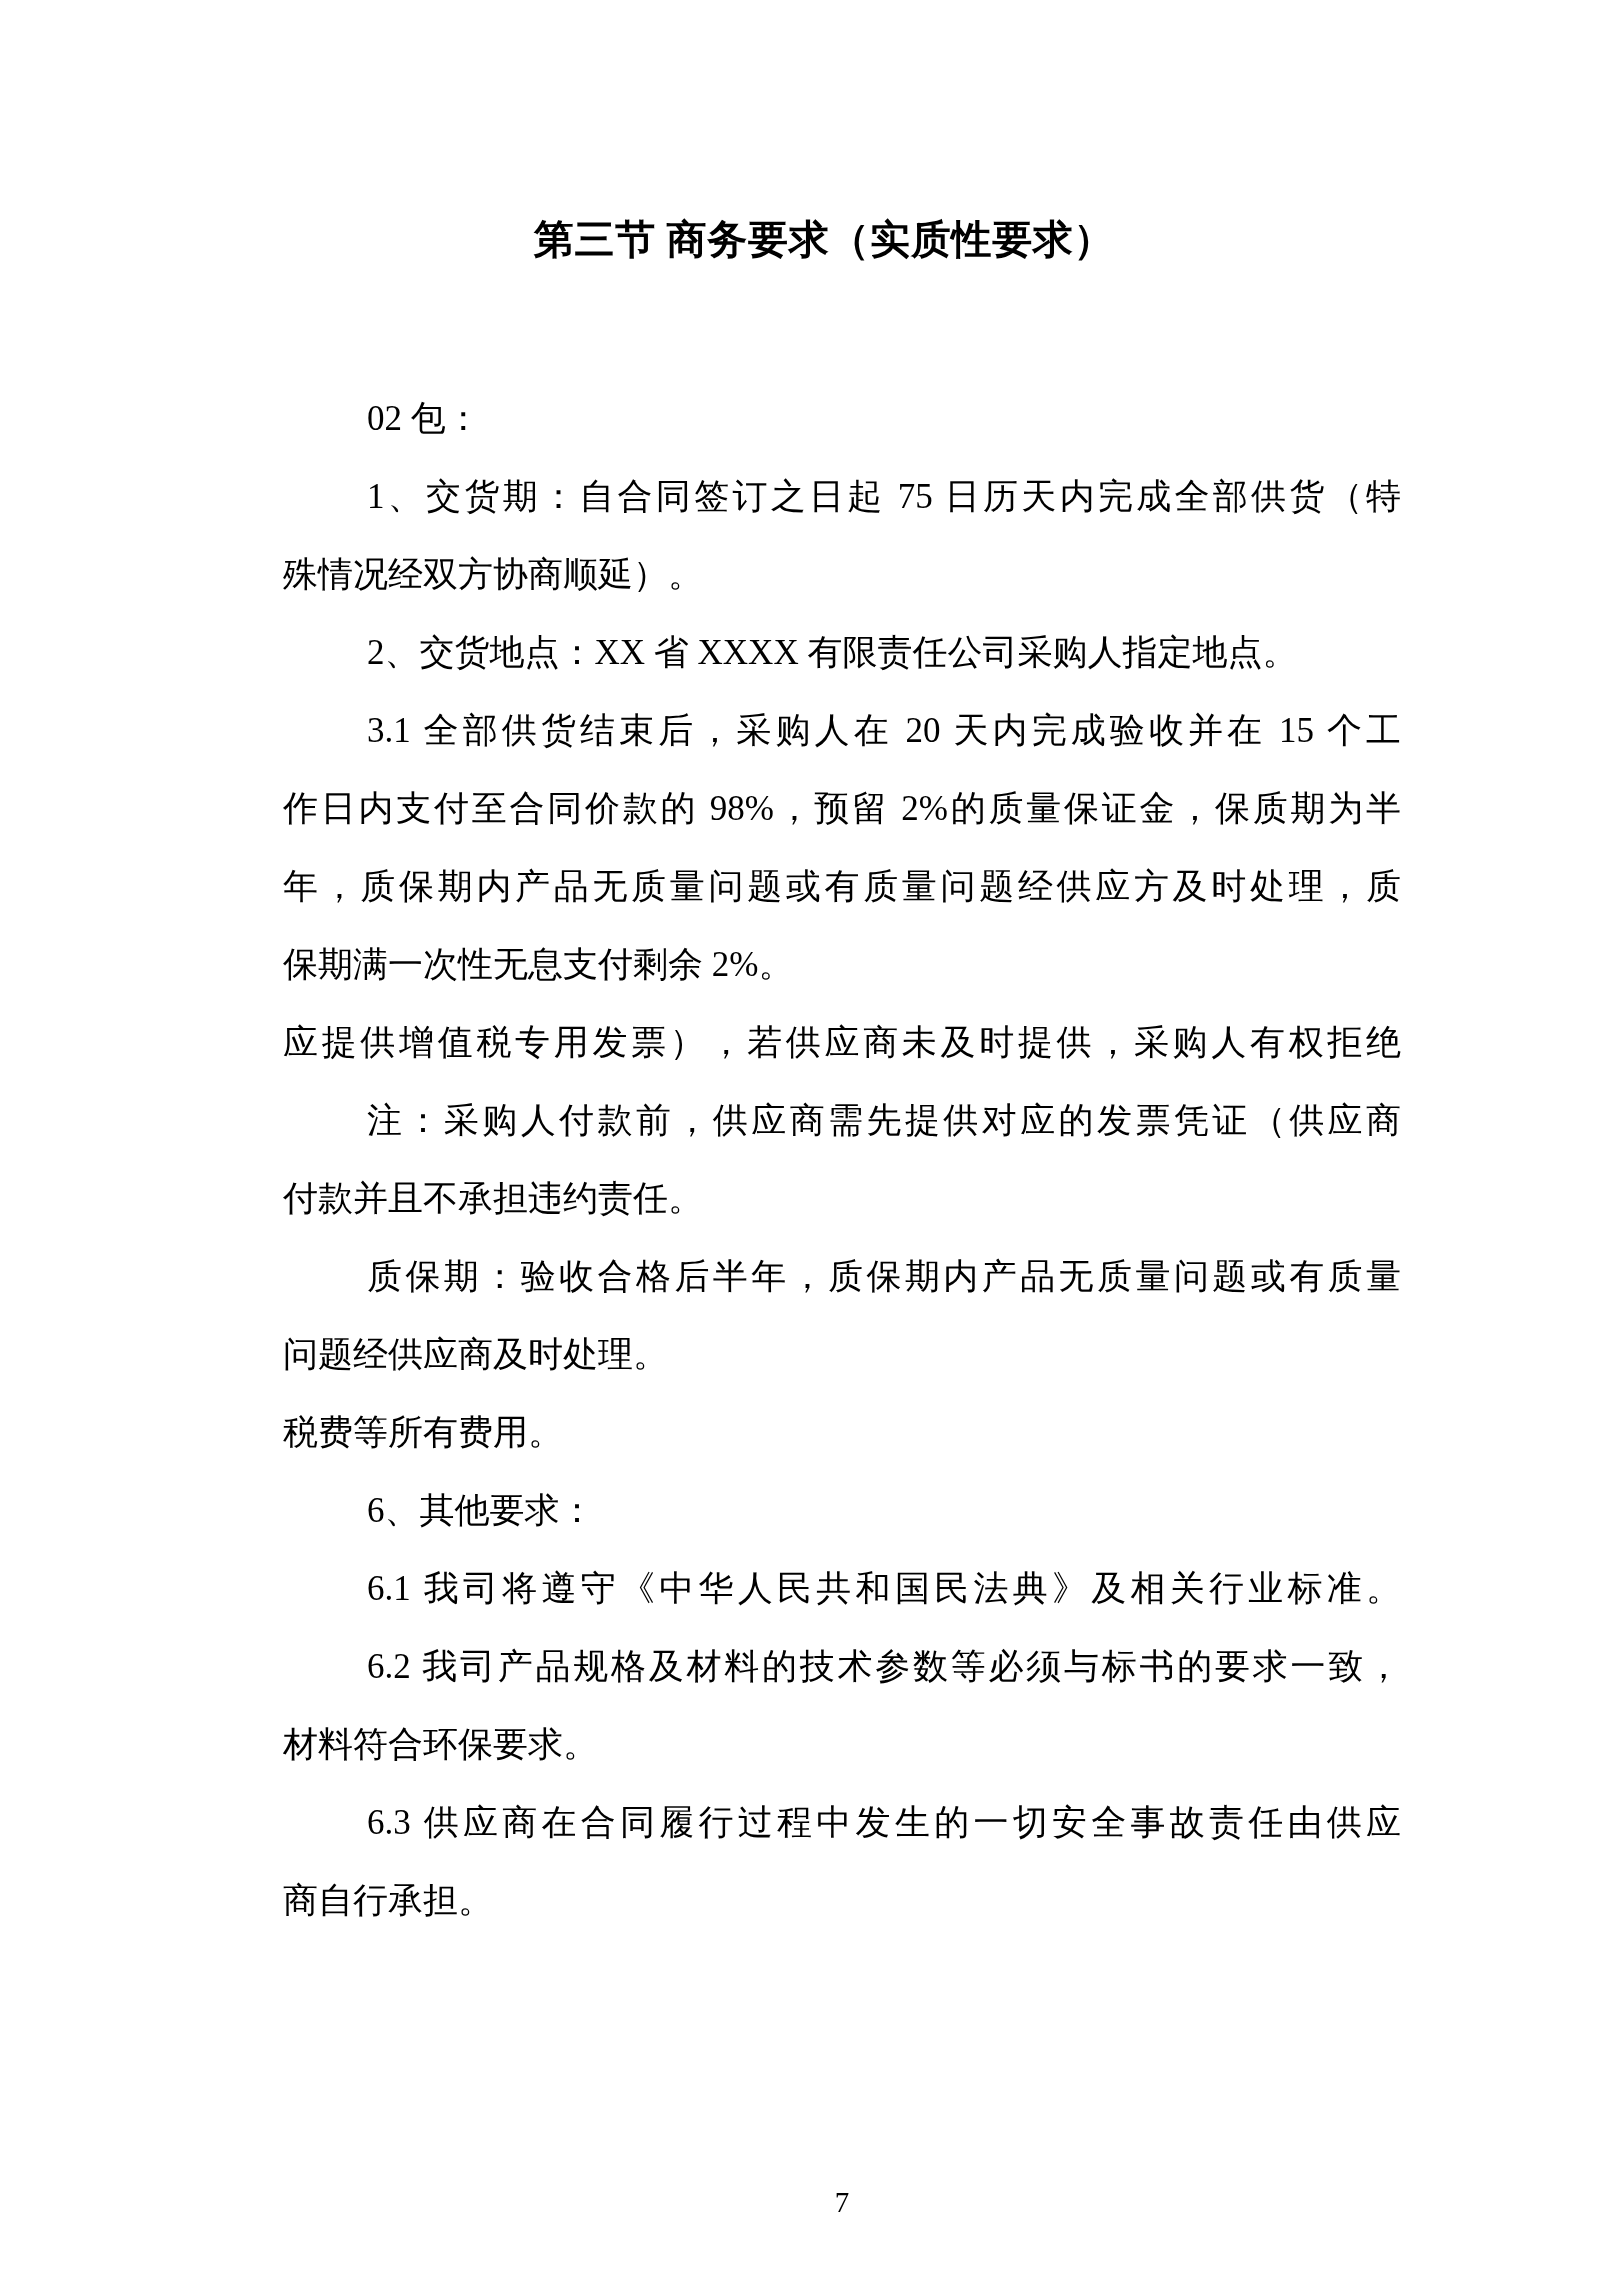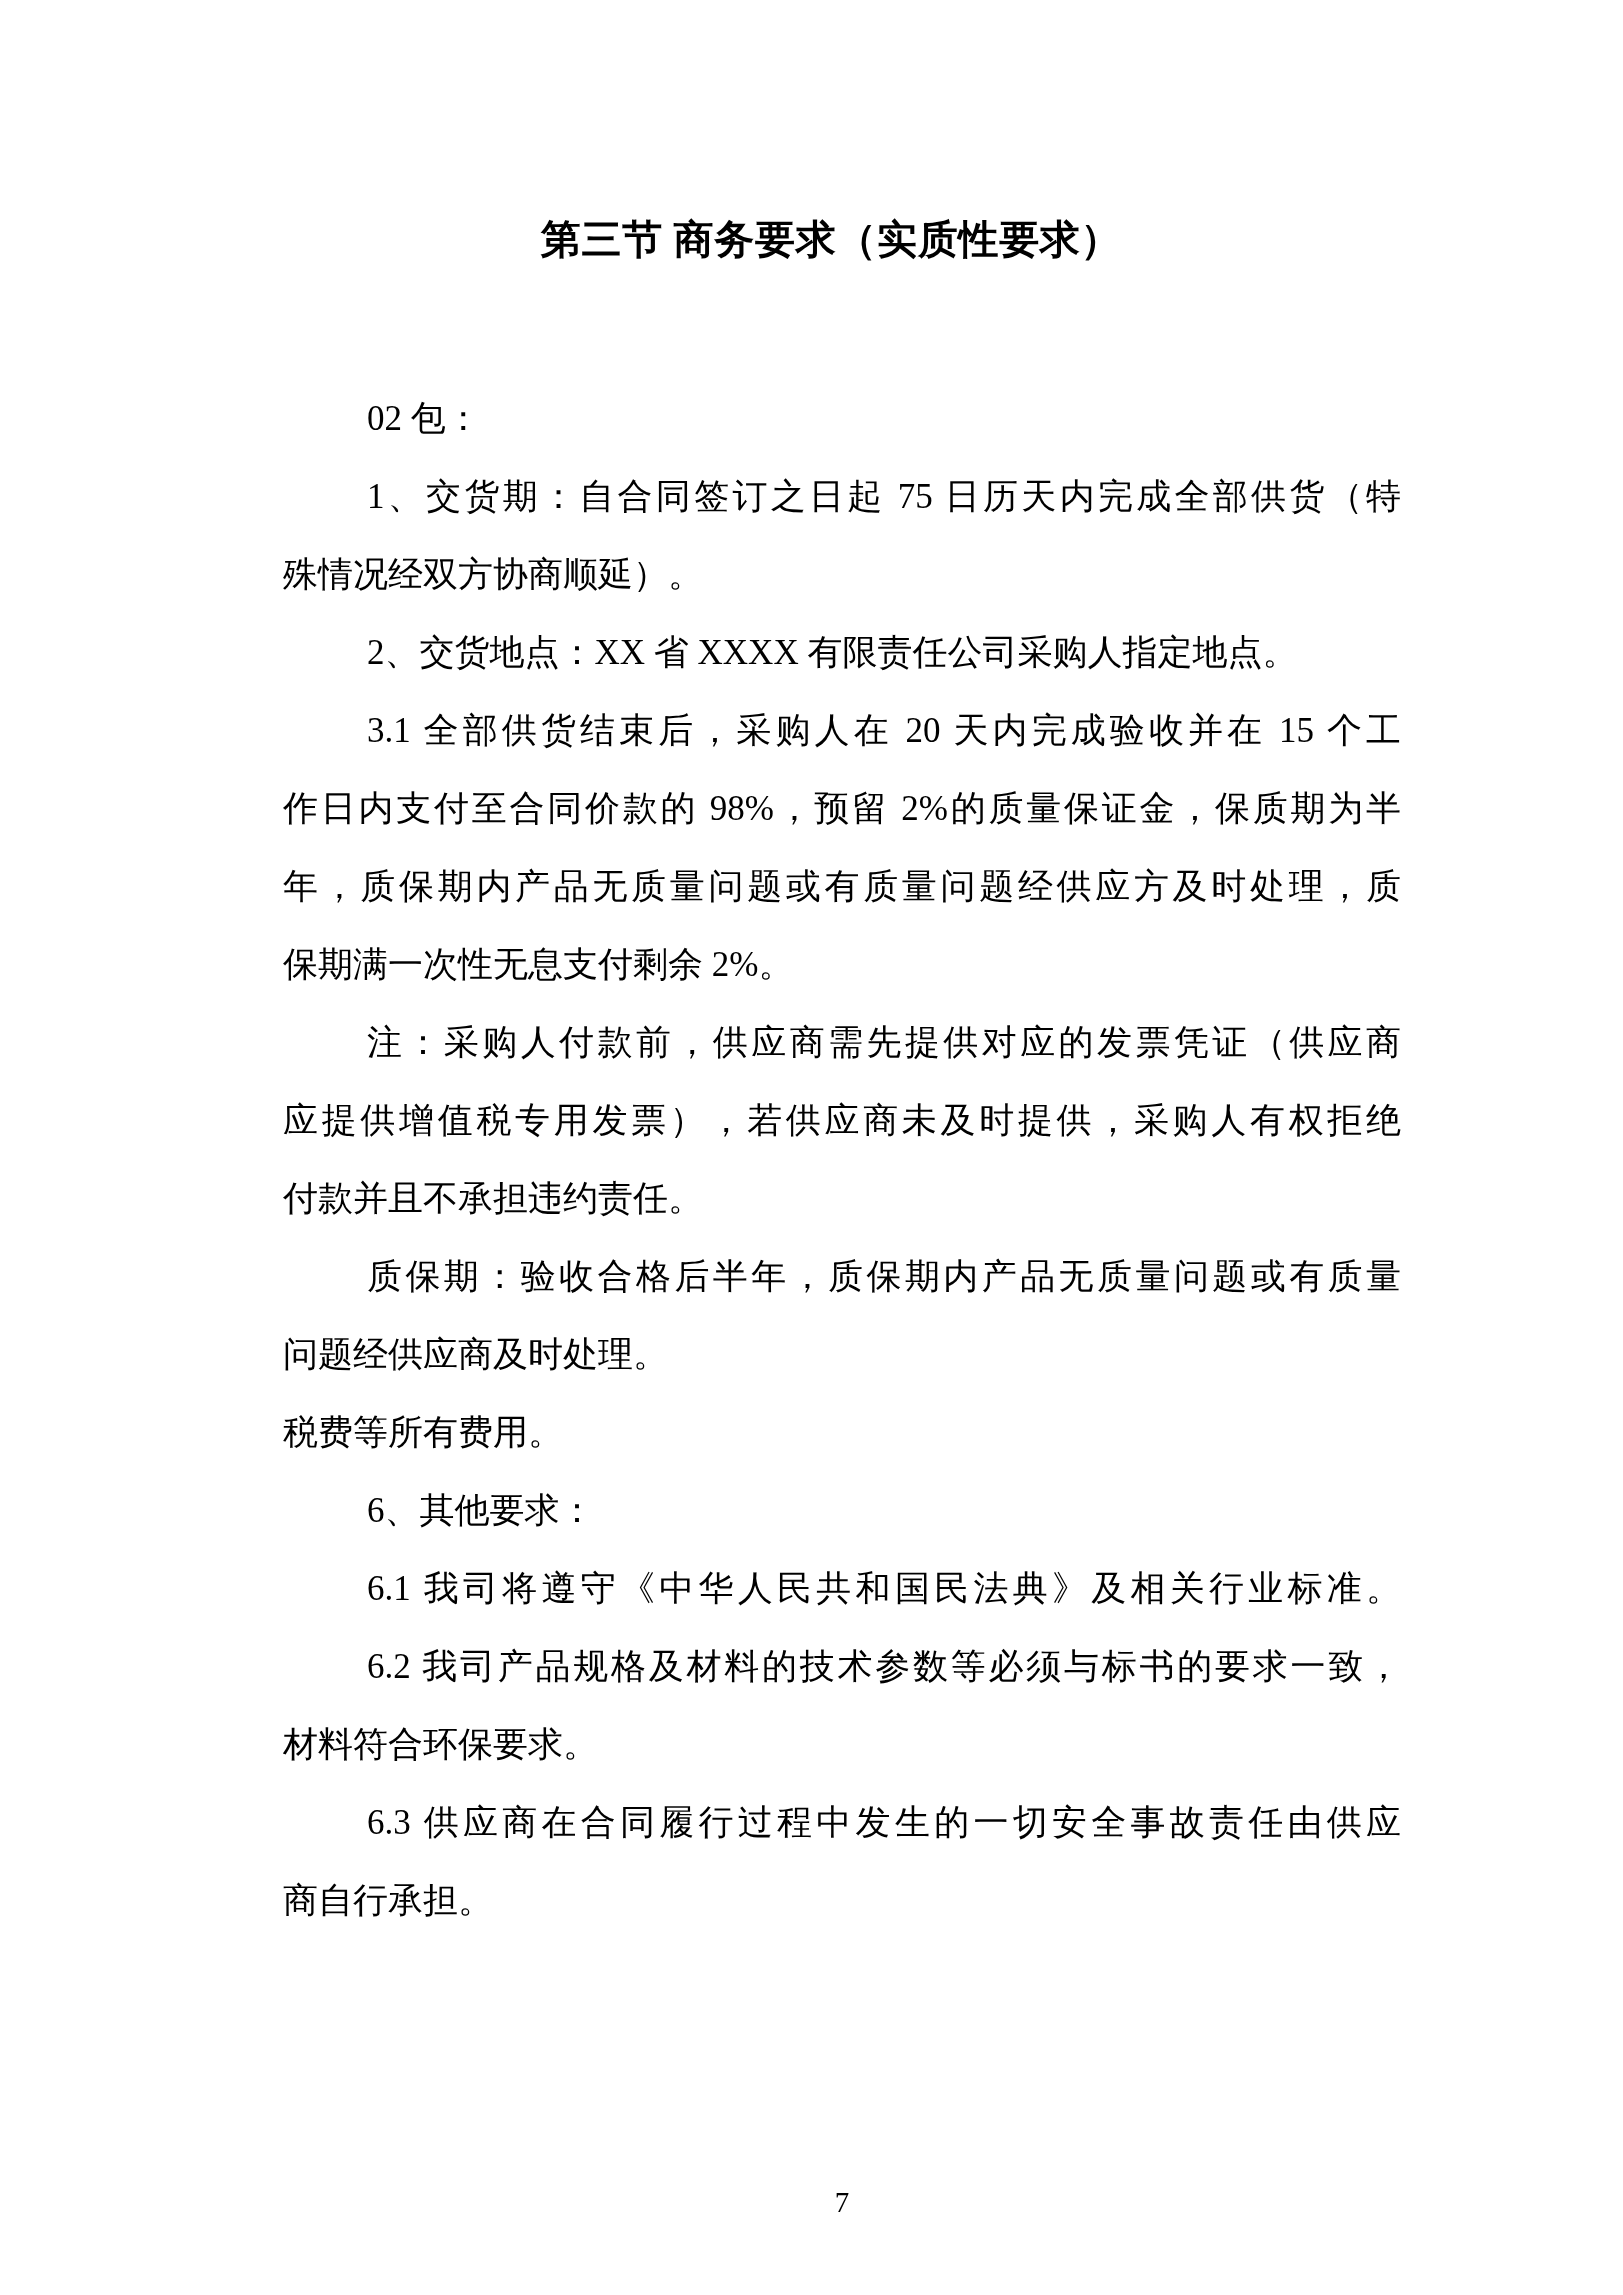--- a/index.html
+++ b/index.html
@@ -12,21 +12,21 @@
     width: 1623px;
     height: 2295px;
     background: #ffffff;
     overflow: hidden;
     font-family: "Liberation Serif", "DejaVu Serif", serif;
     color: #000000;
   }
   .doc-title {
     position: absolute;
     top: 198px;
-    left: 272px;
+    left: 265px;
     width: 1118px;
     margin: 0;
     font-size: 40px;
     font-weight: 700;
     line-height: 84px;
     text-align: center;
     white-space: nowrap;
     letter-spacing: 0.7px;
   }
   .doc-body {
@@ -67,22 +67,22 @@
 
   <div class="doc-body">
       <div class="doc-line indent">02 包：</div>
       <div class="doc-line indent fill">1、交货期：自合同签订之日起 75 日历天内完成全部供货（特</div>
       <div class="doc-line">殊情况经双方协商顺延）。</div>
       <div class="doc-line indent">2、交货地点：XX 省 XXXX 有限责任公司采购人指定地点。</div>
       <div class="doc-line indent fill">3.1 全部供货结束后，采购人在 20 天内完成验收并在 15 个工</div>
       <div class="doc-line fill">作日内支付至合同价款的 98%，预留 2%的质量保证金，保质期为半</div>
       <div class="doc-line fill">年，质保期内产品无质量问题或有质量问题经供应方及时处理，质</div>
       <div class="doc-line">保期满一次性无息支付剩余 2%。</div>
+      <div class="doc-line fill">应提供增值税专用发票），若供应商未及时提供，采购人有权拒绝</div>
       <div class="doc-line indent fill">注：采购人付款前，供应商需先提供对应的发票凭证（供应商</div>
-      <div class="doc-line fill">应提供增值税专用发票），若供应商未及时提供，采购人有权拒绝</div>
       <div class="doc-line">付款并且不承担违约责任。</div>
       <div class="doc-line indent fill">质保期：验收合格后半年，质保期内产品无质量问题或有质量</div>
       <div class="doc-line">问题经供应商及时处理。</div>
       <div class="doc-line">税费等所有费用。</div>
       <div class="doc-line indent">6、其他要求：</div>
       <div class="doc-line indent fill">6.1 我司将遵守《中华人民共和国民法典》及相关行业标准。</div>
       <div class="doc-line indent fill">6.2 我司产品规格及材料的技术参数等必须与标书的要求一致，</div>
       <div class="doc-line">材料符合环保要求。</div>
       <div class="doc-line indent fill">6.3 供应商在合同履行过程中发生的一切安全事故责任由供应</div>
       <div class="doc-line">商自行承担。</div>

